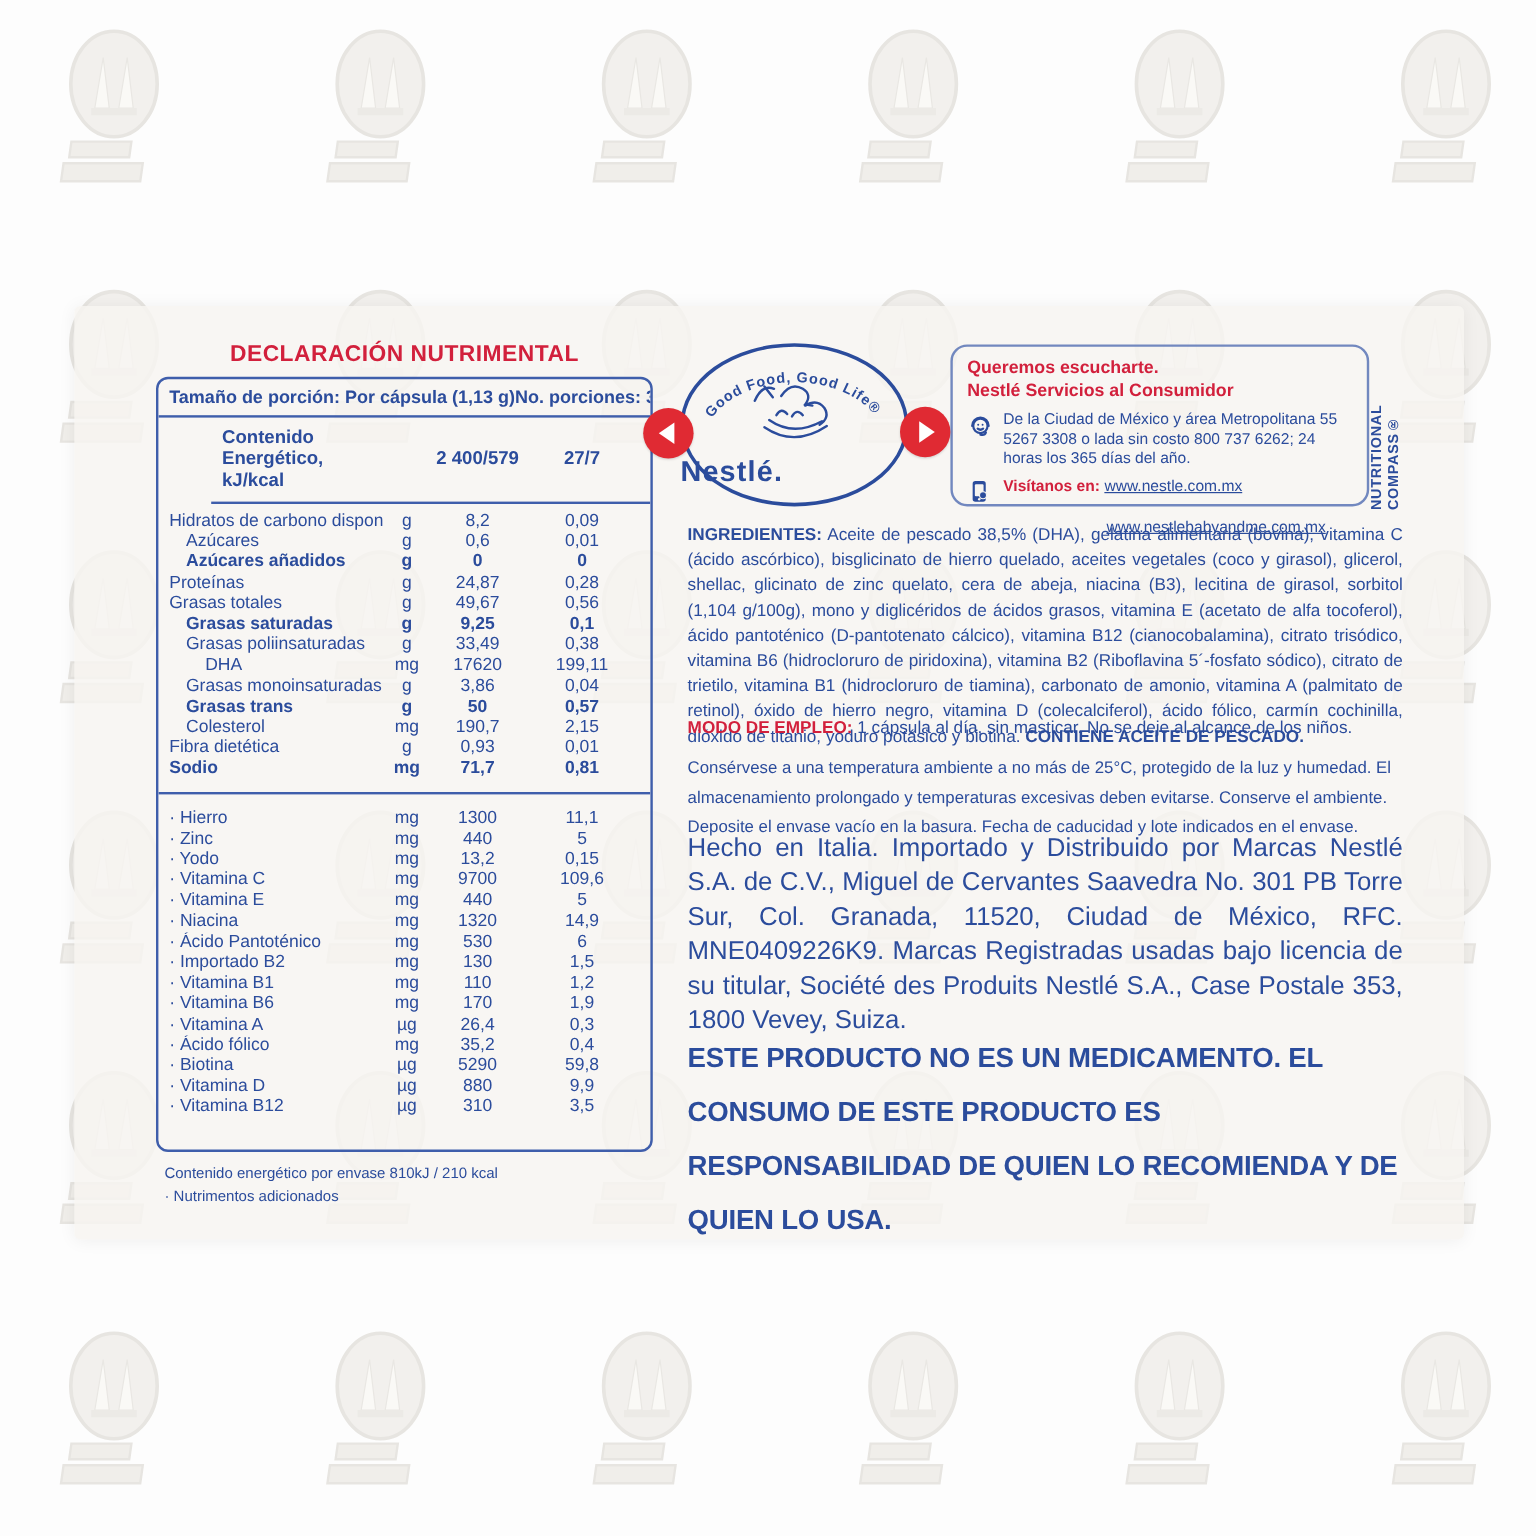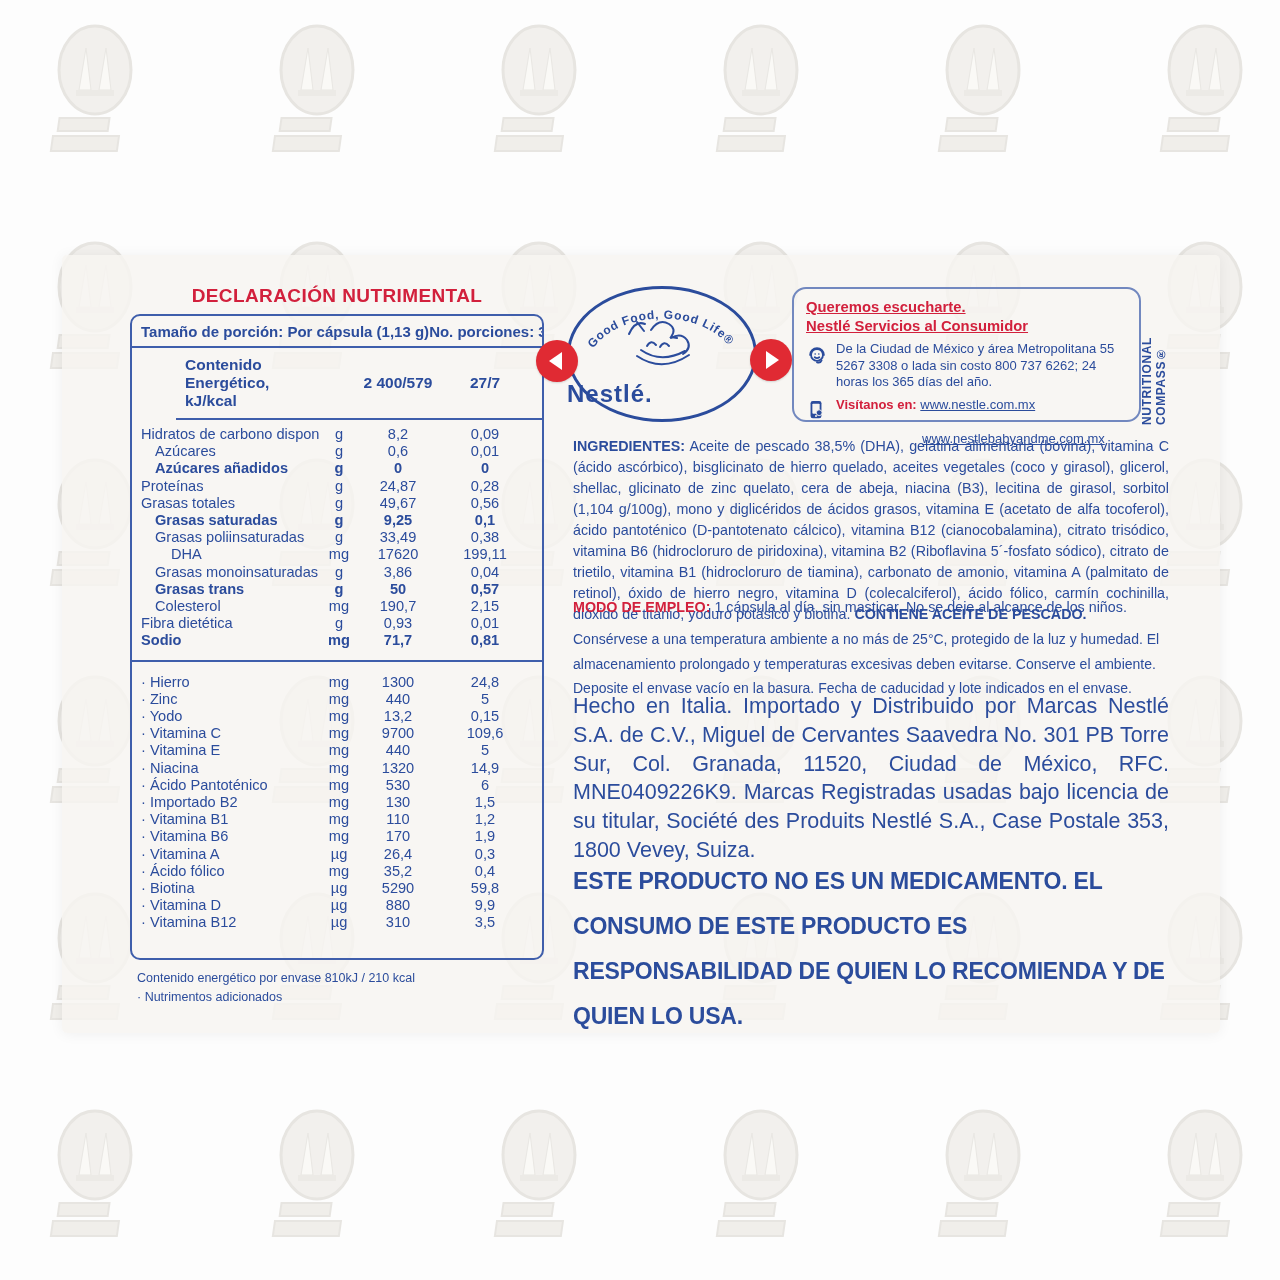--- a/index.html
+++ b/index.html
@@ -90,21 +90,21 @@
   }
   .tri{width:0;height:0;border-top:9px solid transparent;border-bottom:9px solid transparent;}
   .tri-left{border-right:13px solid #fff;margin-right:3px;}
   .tri-right{border-left:13px solid #fff;margin-left:3px;}
   
   .contact{
     left:730px;top:32px;width:349px;height:135px;
     border:2px solid #7288bf;border-radius:14px;
     padding:9px 10px 8px 12px;
   }
-  .contact h3{color:var(--red);font-size:14.8px;line-height:18.5px;font-weight:bold;text-decoration:underline;}
+  .contact h3{color:var(--red);font-size:14.8px;line-height:18.5px;font-weight:bold;}
   .c-row{display:flex;margin-top:6px;}
   .c-ico{width:30px;flex:0 0 30px;padding-top:2px;}
   .c-txt{flex:1;font-size:13px;line-height:16.5px;}
   .visit-label{color:var(--red);font-weight:bold;}
   .link{color:var(--blue);text-decoration:underline;margin-top:18px;}
   .link2{display:block;margin-left:86px;}
   
   .compass{
     left:1078px;top:30px;height:140px;
     writing-mode:vertical-rl;transform:rotate(180deg);
@@ -474,21 +474,21 @@
           <span class="v1">71,7</span>
           <span class="v2">0,81</span>
         </div>
       </div>
     <div class="tdiv"></div>
     <div class="rows" id="microRows">
         <div class="nrow">
           <span class="lab">· Hierro</span>
           <span class="unit">mg</span>
           <span class="v1">1300</span>
-          <span class="v2">24,8</span>
+          <span class="v2">11,1</span>
         </div>
         <div class="nrow">
           <span class="lab">· Zinc</span>
           <span class="unit">mg</span>
           <span class="v1">440</span>
           <span class="v2">5</span>
         </div>
         <div class="nrow">
           <span class="lab">· Yodo</span>
           <span class="unit">mg</span>

